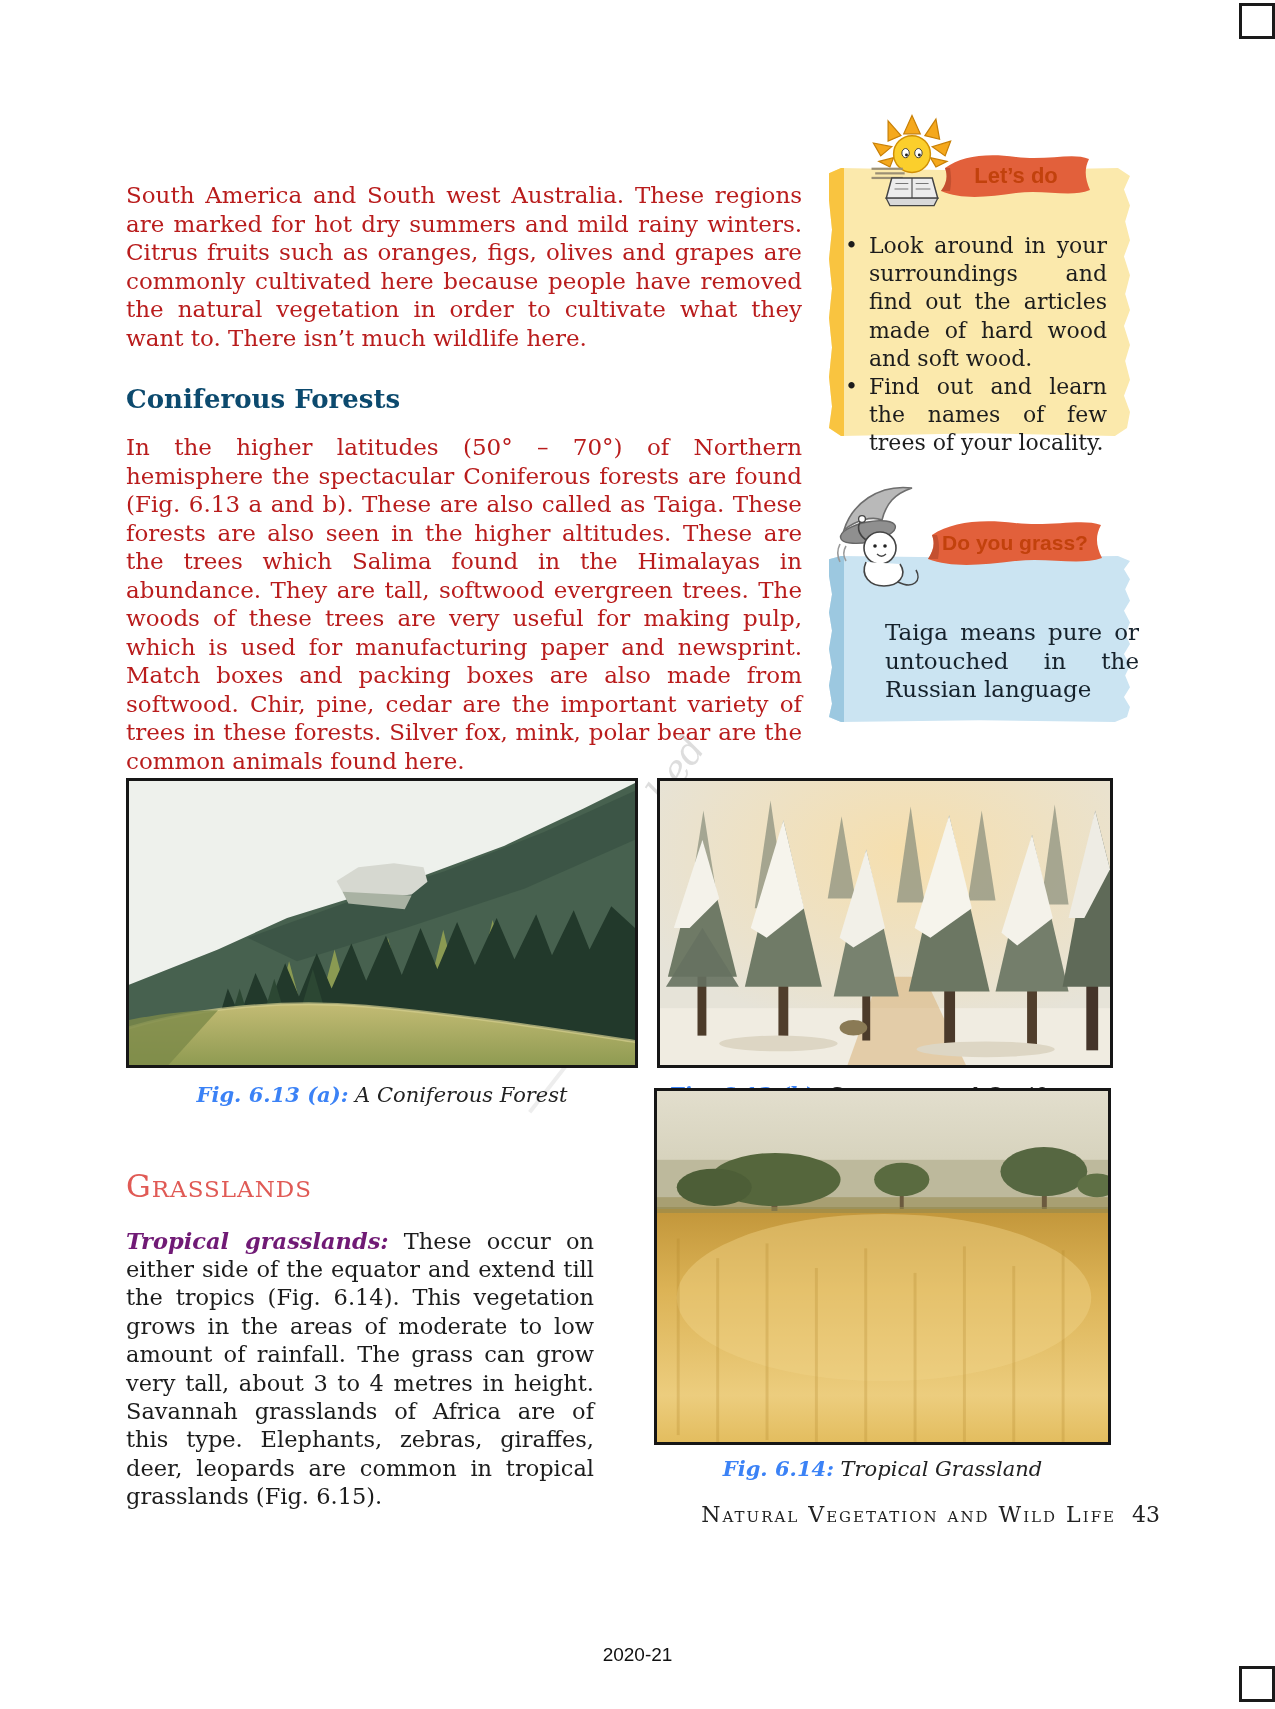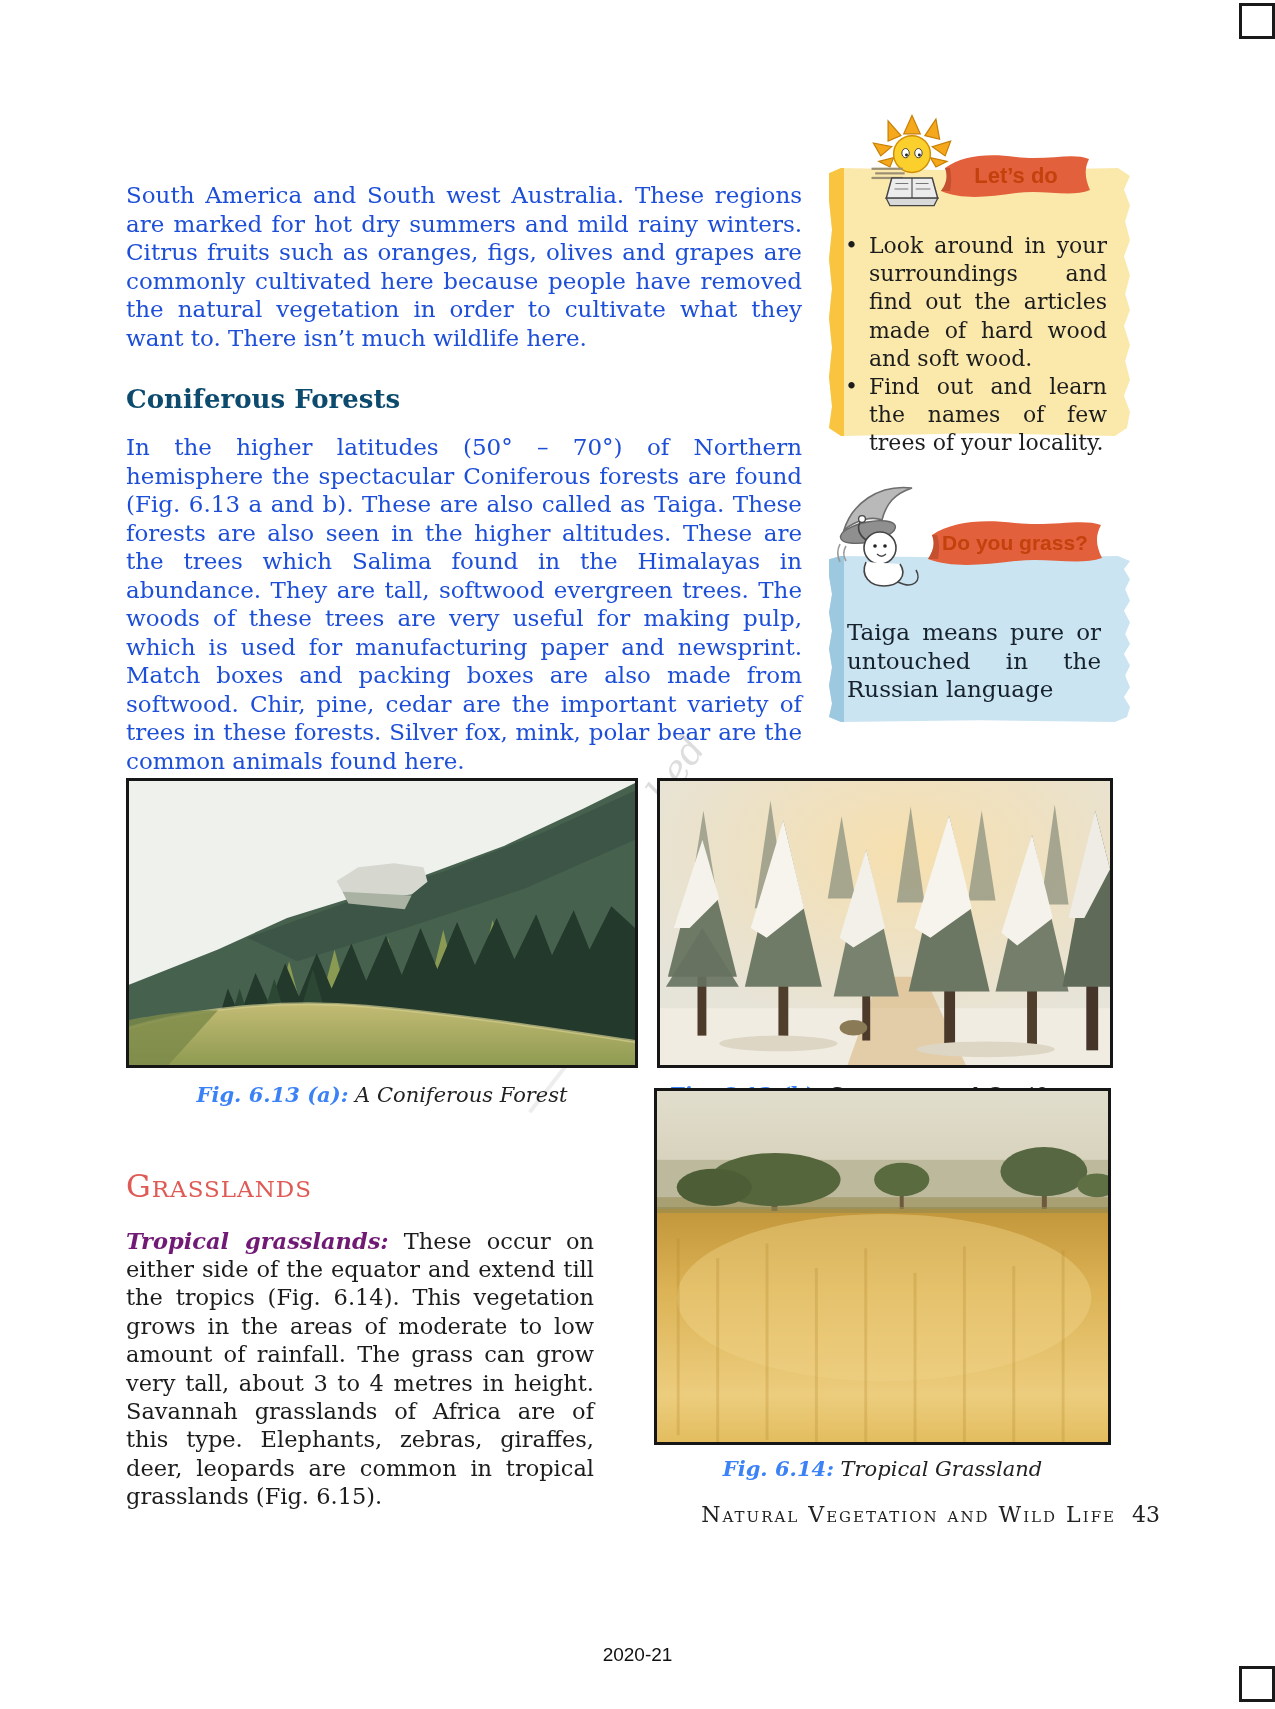--- a/index.html
+++ b/index.html
@@ -1,21 +1,21 @@
 <!DOCTYPE html>
 <html><head>
 <meta charset="utf-8">
 <style>
   html,body{margin:0;padding:0;background:#ffffff;}
   .page{position:relative;width:1275px;height:1709px;background:#ffffff;overflow:hidden;
         font-family:"DejaVu Serif", "Liberation Serif", serif;color:#1c1c1c;}
 
   
   .bodytext{position:absolute;left:126px;width:676px;font-size:23px;line-height:28.5px;
-            text-align:justify;color:#1d4ed8;}
+            text-align:justify;color:#b91c1c;}
   .p1{top:158px;}
   .p2{top:410px;}
   .h-coniferous{position:absolute;left:126px;top:362px;font-size:26px;font-weight:bold;color:#0c4a6e;}
 
   
   .h-grass{position:absolute;left:126px;top:1148px;color:#e05a55;font-weight:normal;letter-spacing:1px;}
   .h-grass .big{font-size:31px;}
   .h-grass .rest{font-size:23px;}
   .p3{position:absolute;left:126px;top:1204px;width:468px;font-size:22.5px;line-height:28.4px;text-align:justify;}
   .lead{font-weight:bold;font-style:italic;color:#701a75;}
@@ -30,21 +30,21 @@
   .box-know{left:829px;top:556px;width:301px;height:166px;}
   .box-know .fill{background:#cbe4f2;}
   .box-know .edge{background:#9cc8e0;}
   .fill{position:absolute;inset:0;}
   .edge{position:absolute;left:0;top:0;bottom:0;width:15px;}
 
   .lets-list{position:absolute;left:845px;top:232px;width:262px;font-size:22px;line-height:28.2px;}
   .lets-item{display:flex;}
   .lets-item .bullet{width:24px;flex:none;font-size:22px;}
   .lets-item .txt{text-align:justify;}
-  .know-text{position:absolute;left:847px;top:618px;width:254px;font-size:23px;line-height:28.5px;text-align:justify;color:#15212b;}
+  .know-text{position:absolute;left:885px;top:618px;width:254px;font-size:23px;line-height:28.5px;text-align:justify;color:#15212b;}
 
   
   .ribbon{position:absolute;}
   .ribbon svg{position:absolute;inset:0;width:100%;height:100%;}
   .ribbon .rlabel{position:absolute;inset:0;display:flex;align-items:center;justify-content:center;
     color:#c2410c;font-family:Liberation Sans, sans-serif;font-weight:bold;}
   .ribbon-lets{left:938px;top:150px;width:156px;height:52px;}
   .ribbon-lets .rlabel{font-size:22px;}
   .ribbon-know{left:924px;top:516px;width:182px;height:54px;}
   .ribbon-know .rlabel{font-size:21px;}

